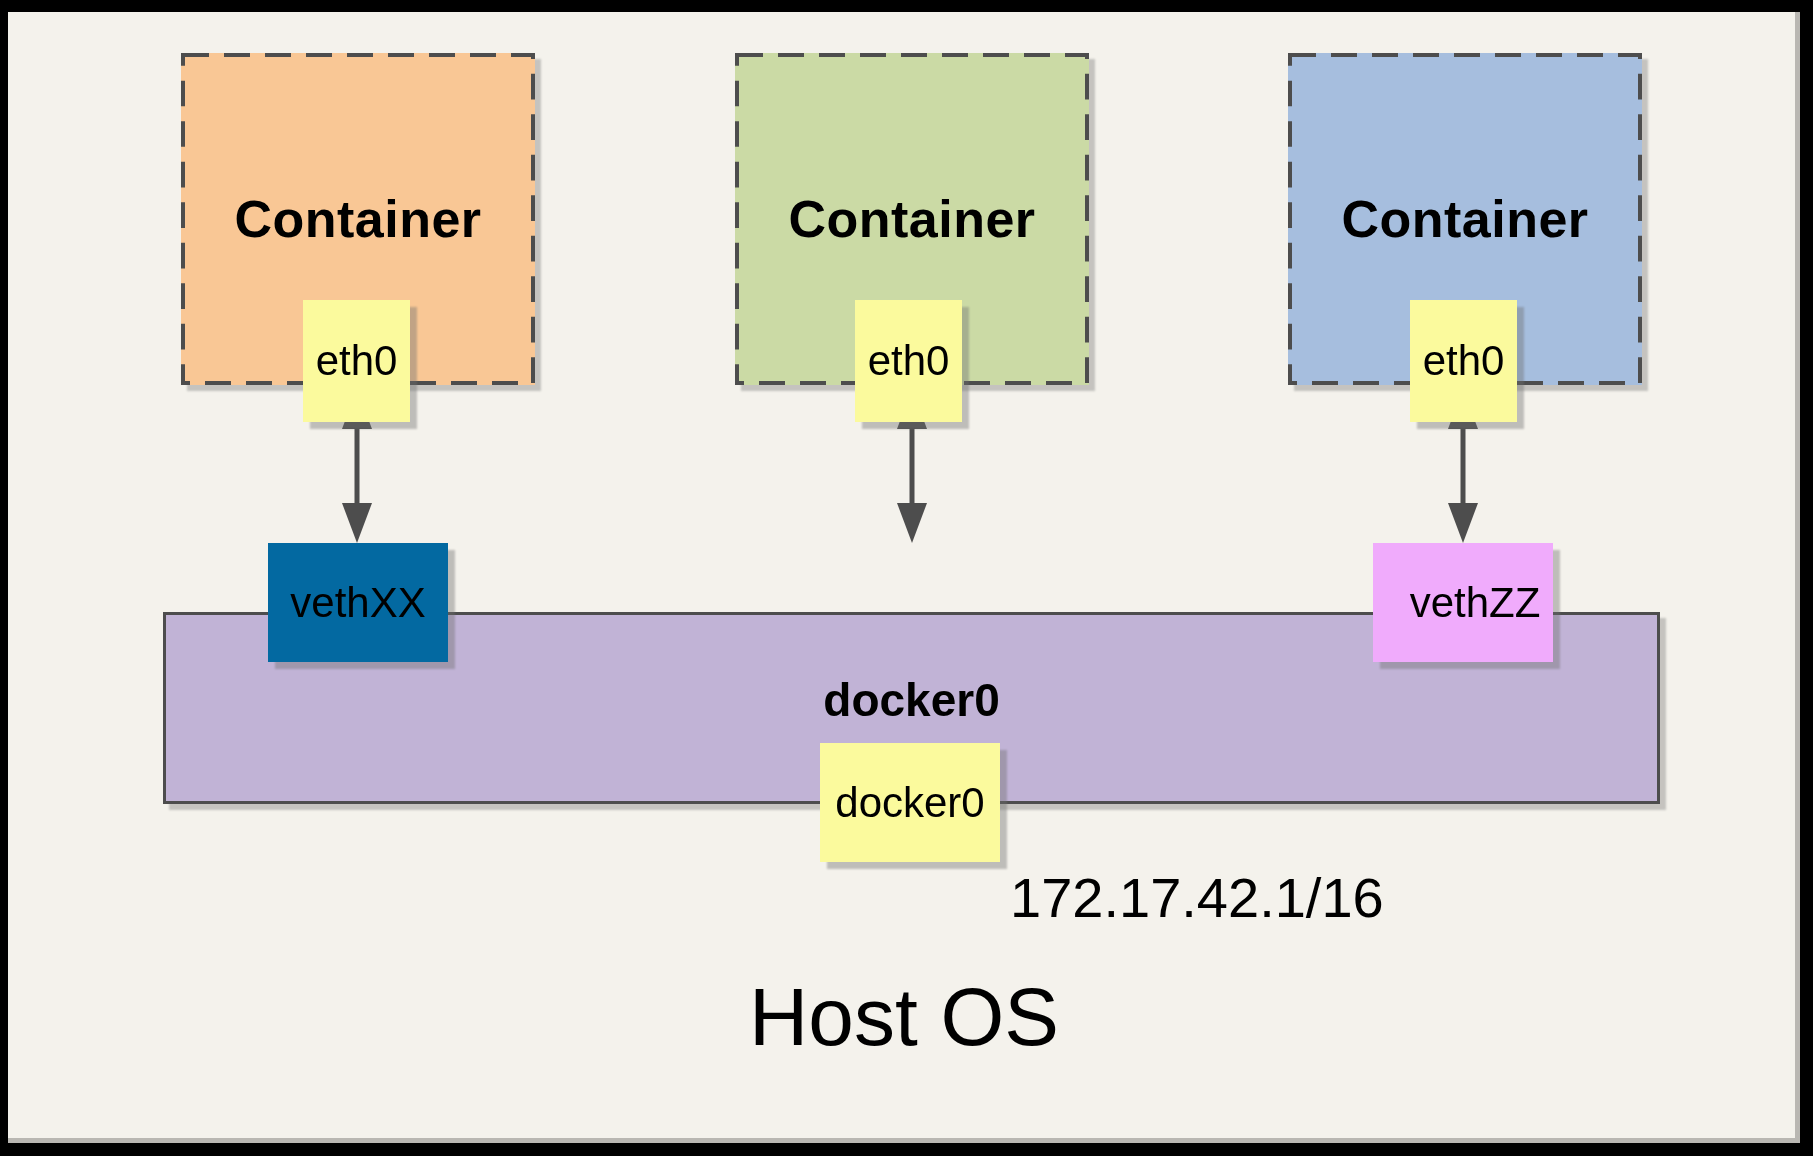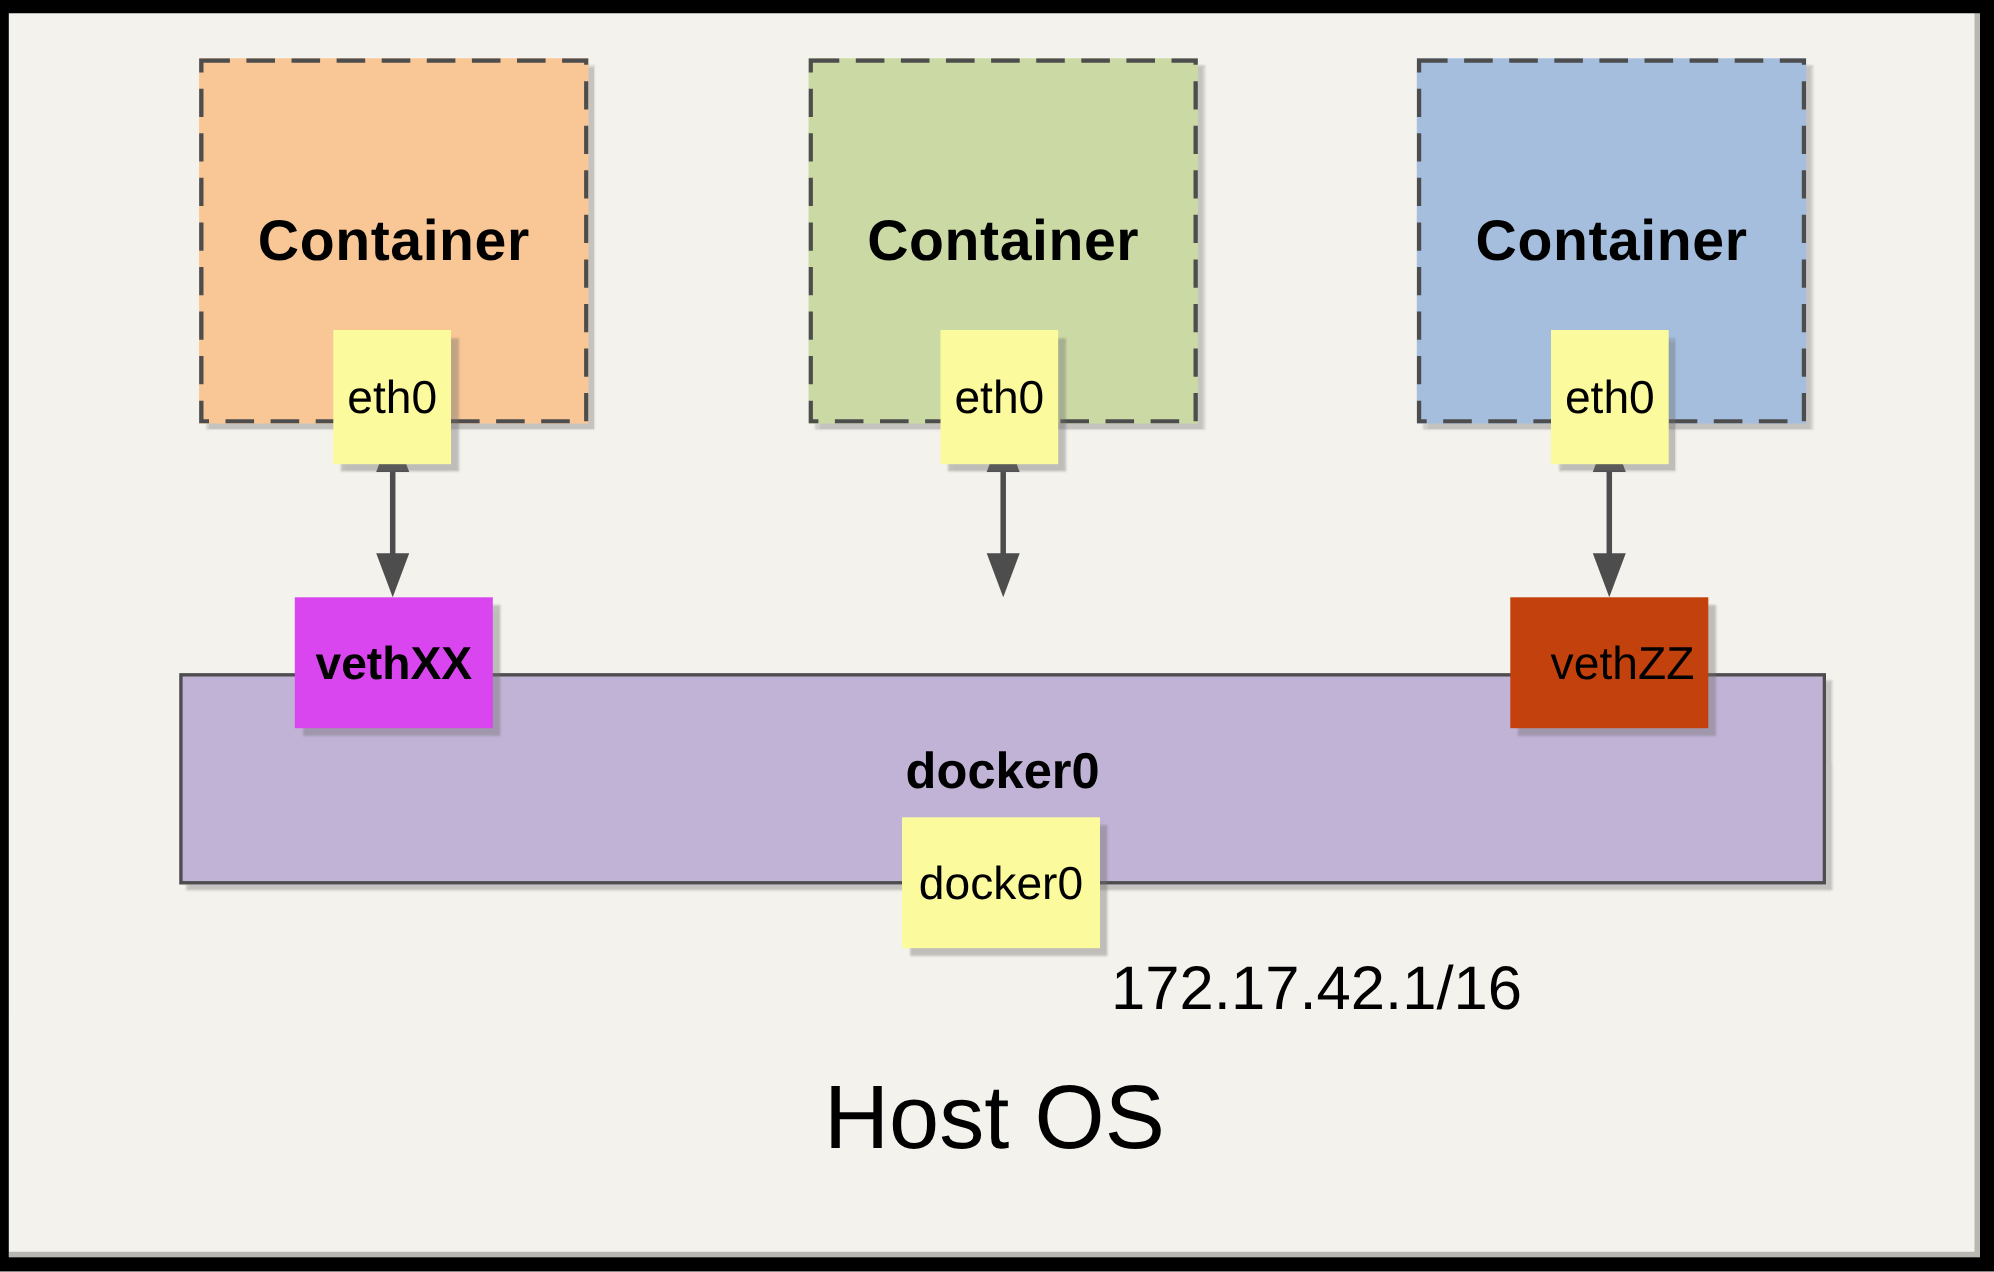--- a/index.html
+++ b/index.html
@@ -162,22 +162,22 @@
   <svg class="arrow a3" viewBox="0 0 34 154">
     <polygon points="17,0 32,40 2,40" fill="#4D4D4D"></polygon>
     <rect x="14.5" y="38" width="5" height="78" fill="#4D4D4D"></rect>
     <polygon points="17,154 32,114 2,114" fill="#4D4D4D"></polygon>
   </svg>
 
   <div class="bridge-bar" style="background-color: rgb(193, 179, 214);">
     <div class="bridge-title">docker0</div>
   </div>
 
-  <div class="note veth-box v1" style="background-color: #d946ef; font-weight: bold;">vethXX</div>
-  <div class="note veth-box v3" style="background-color: #c2410c; padding-left: 24px;">vethZZ</div>
+  <div class="note veth-box v1" style="background-color: #0369a1;">vethXX</div>
+  <div class="note veth-box v3" style="background-color: #f0abfc; padding-left: 24px;">vethZZ</div>
 
   <div class="note docker-if-box" style="background-color: rgb(251, 250, 157);">docker0</div>
 
   <div class="ip-label">172.17.42.1/16</div>
 
   <div class="host-label">Host OS</div>
 
 </div>
 
 </body></html>

